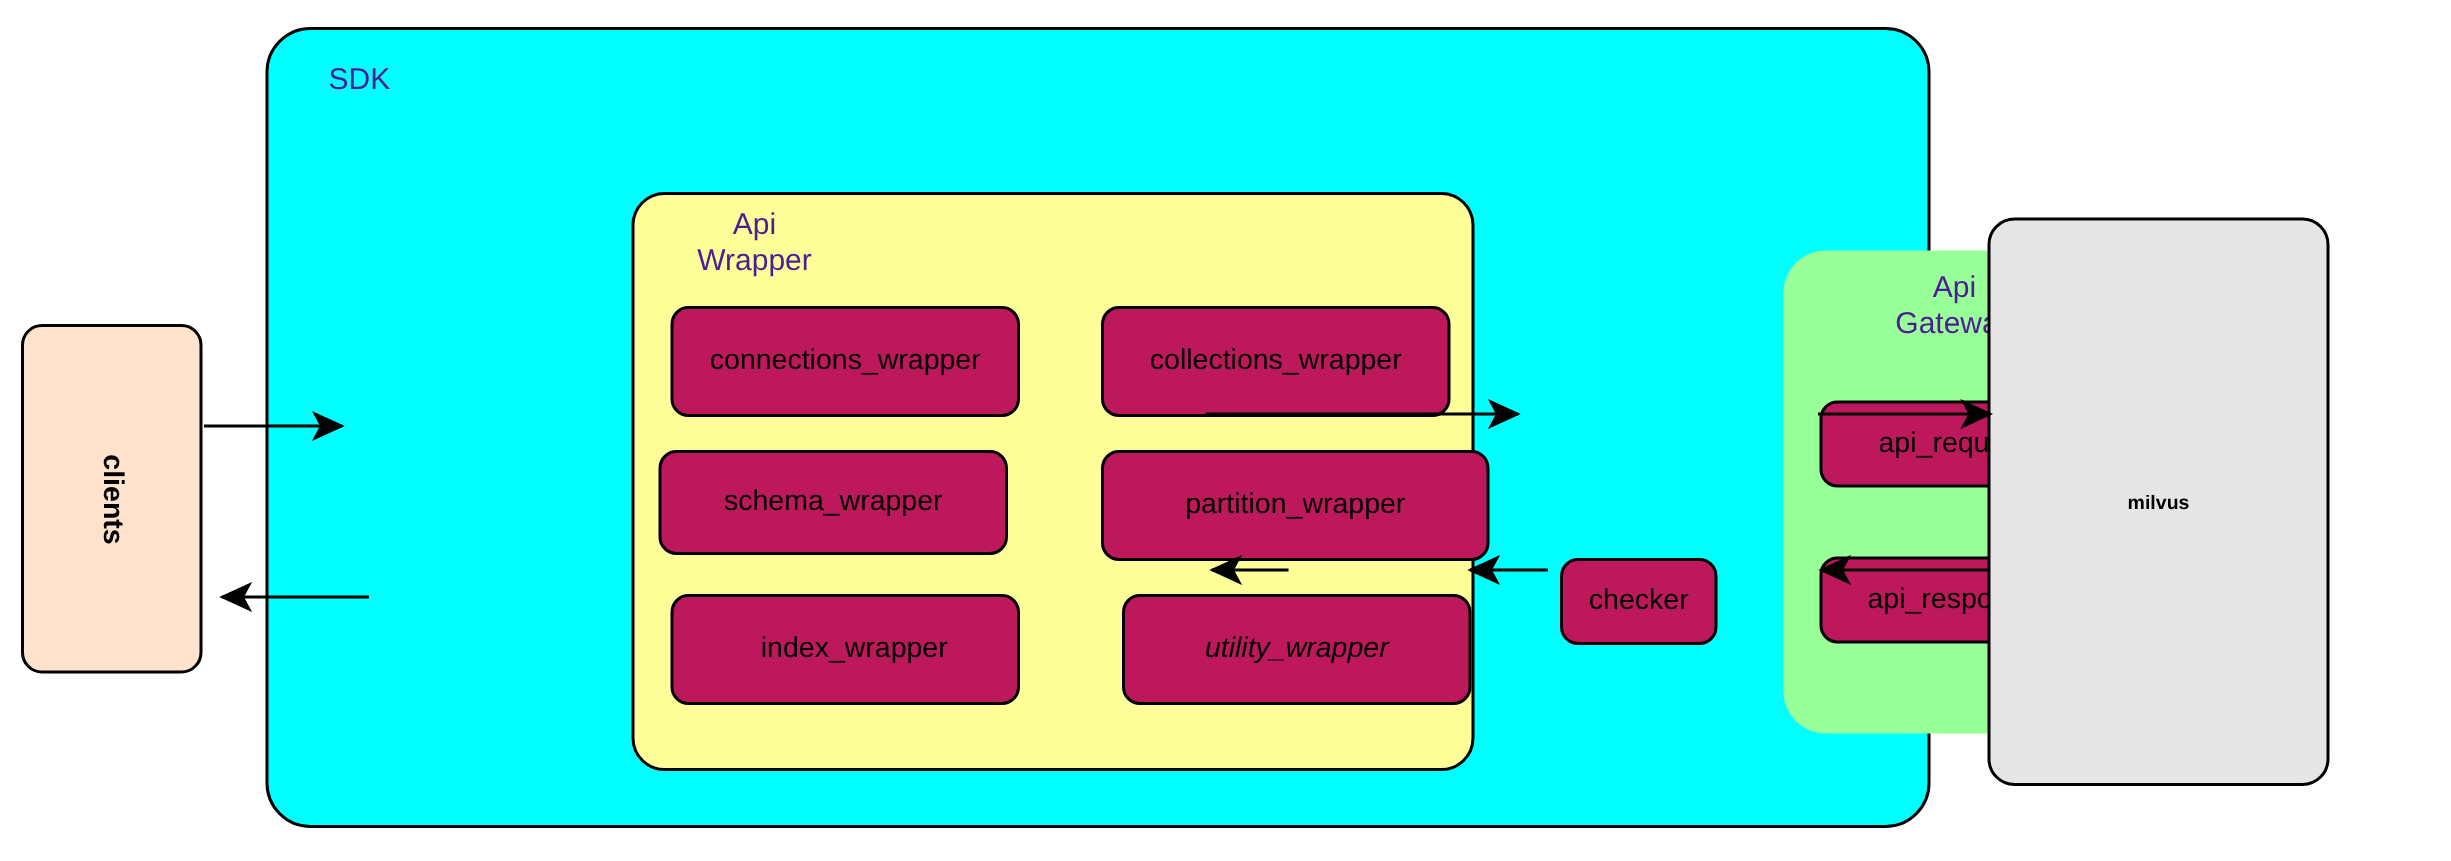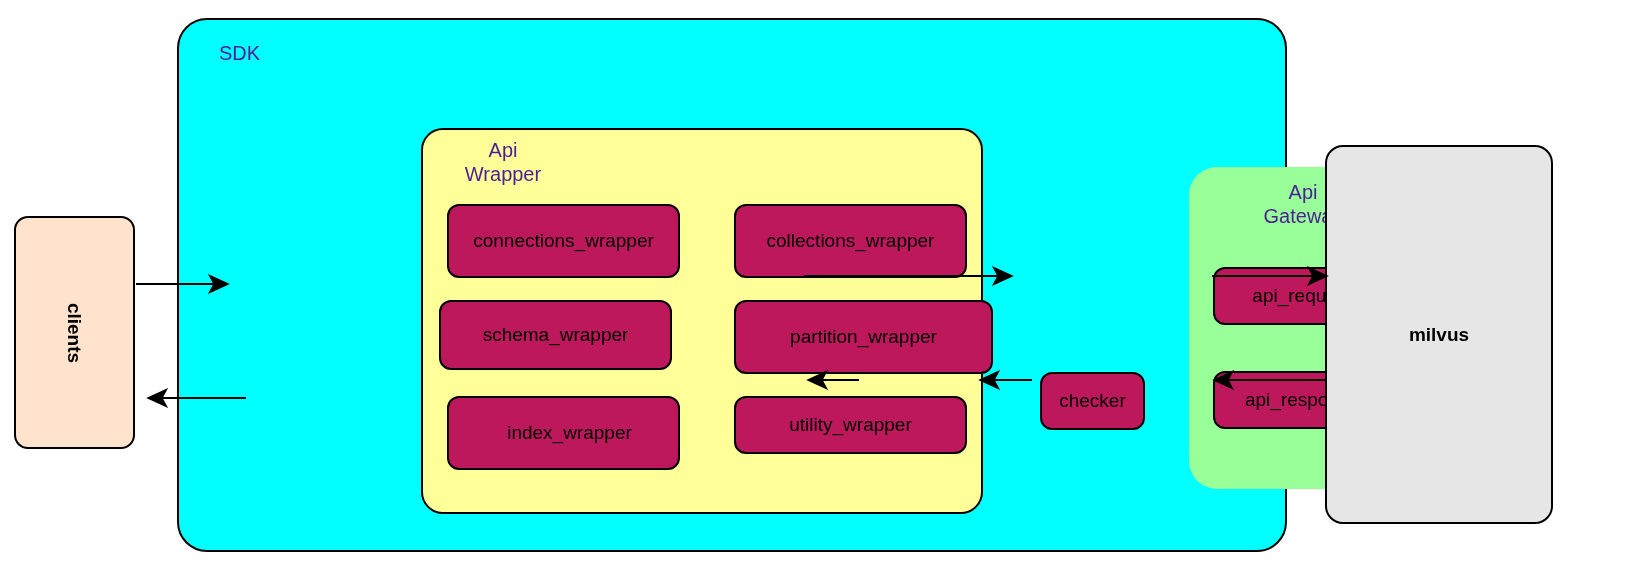--- a/index.html
+++ b/index.html
@@ -98,21 +98,21 @@
     font-size: 19px;
     font-weight: normal;
   }
 
   
   #node-connections_wrapper { left: 24px;  top: 74px;  width: 233px; height: 74px; }
   #node-collections_wrapper { left: 311px; top: 74px;  width: 233px; height: 74px; align-items: center; }
   #node-schema_wrapper      { left: 16px;  top: 170px; width: 233px; height: 70px; }
   #node-partition_wrapper   { left: 311px; top: 170px; width: 259px; height: 74px; }
   #node-index_wrapper       { left: 24px;  top: 266px; width: 233px; height: 74px; padding-left: 12px; }
-  #node-utility_wrapper     { left: 311px; top: 266px; width: 233px; height: 58px; }
+  #node-utility_wrapper     { left: 325px; top: 266px; width: 233px; height: 74px; font-style: italic; }
 
   
   #node-api_request  { left: 24px; top: 100px; width: 178px; height: 58px; }
   #node-api_response { left: 24px; top: 204px; width: 178px; height: 58px; }
 
   
   #node-checker {
     left: 861px;
     top: 352px;
     width: 105px;
@@ -135,21 +135,21 @@
     white-space: nowrap;
   }
   #node-milvus {
     left: 1325px;
     top: 145px;
     width: 228px;
     height: 379px;
     background: #e6e6e6;
     border: 2px solid #000000;
     border-radius: 18px;
-    font-size: 19px;
+    font-size: 13px;
     font-weight: bold;
   }
 
   
   #connectors {
     position: absolute;
     left: 0;
     top: 0;
     width: 1634px;
     height: 574px;

